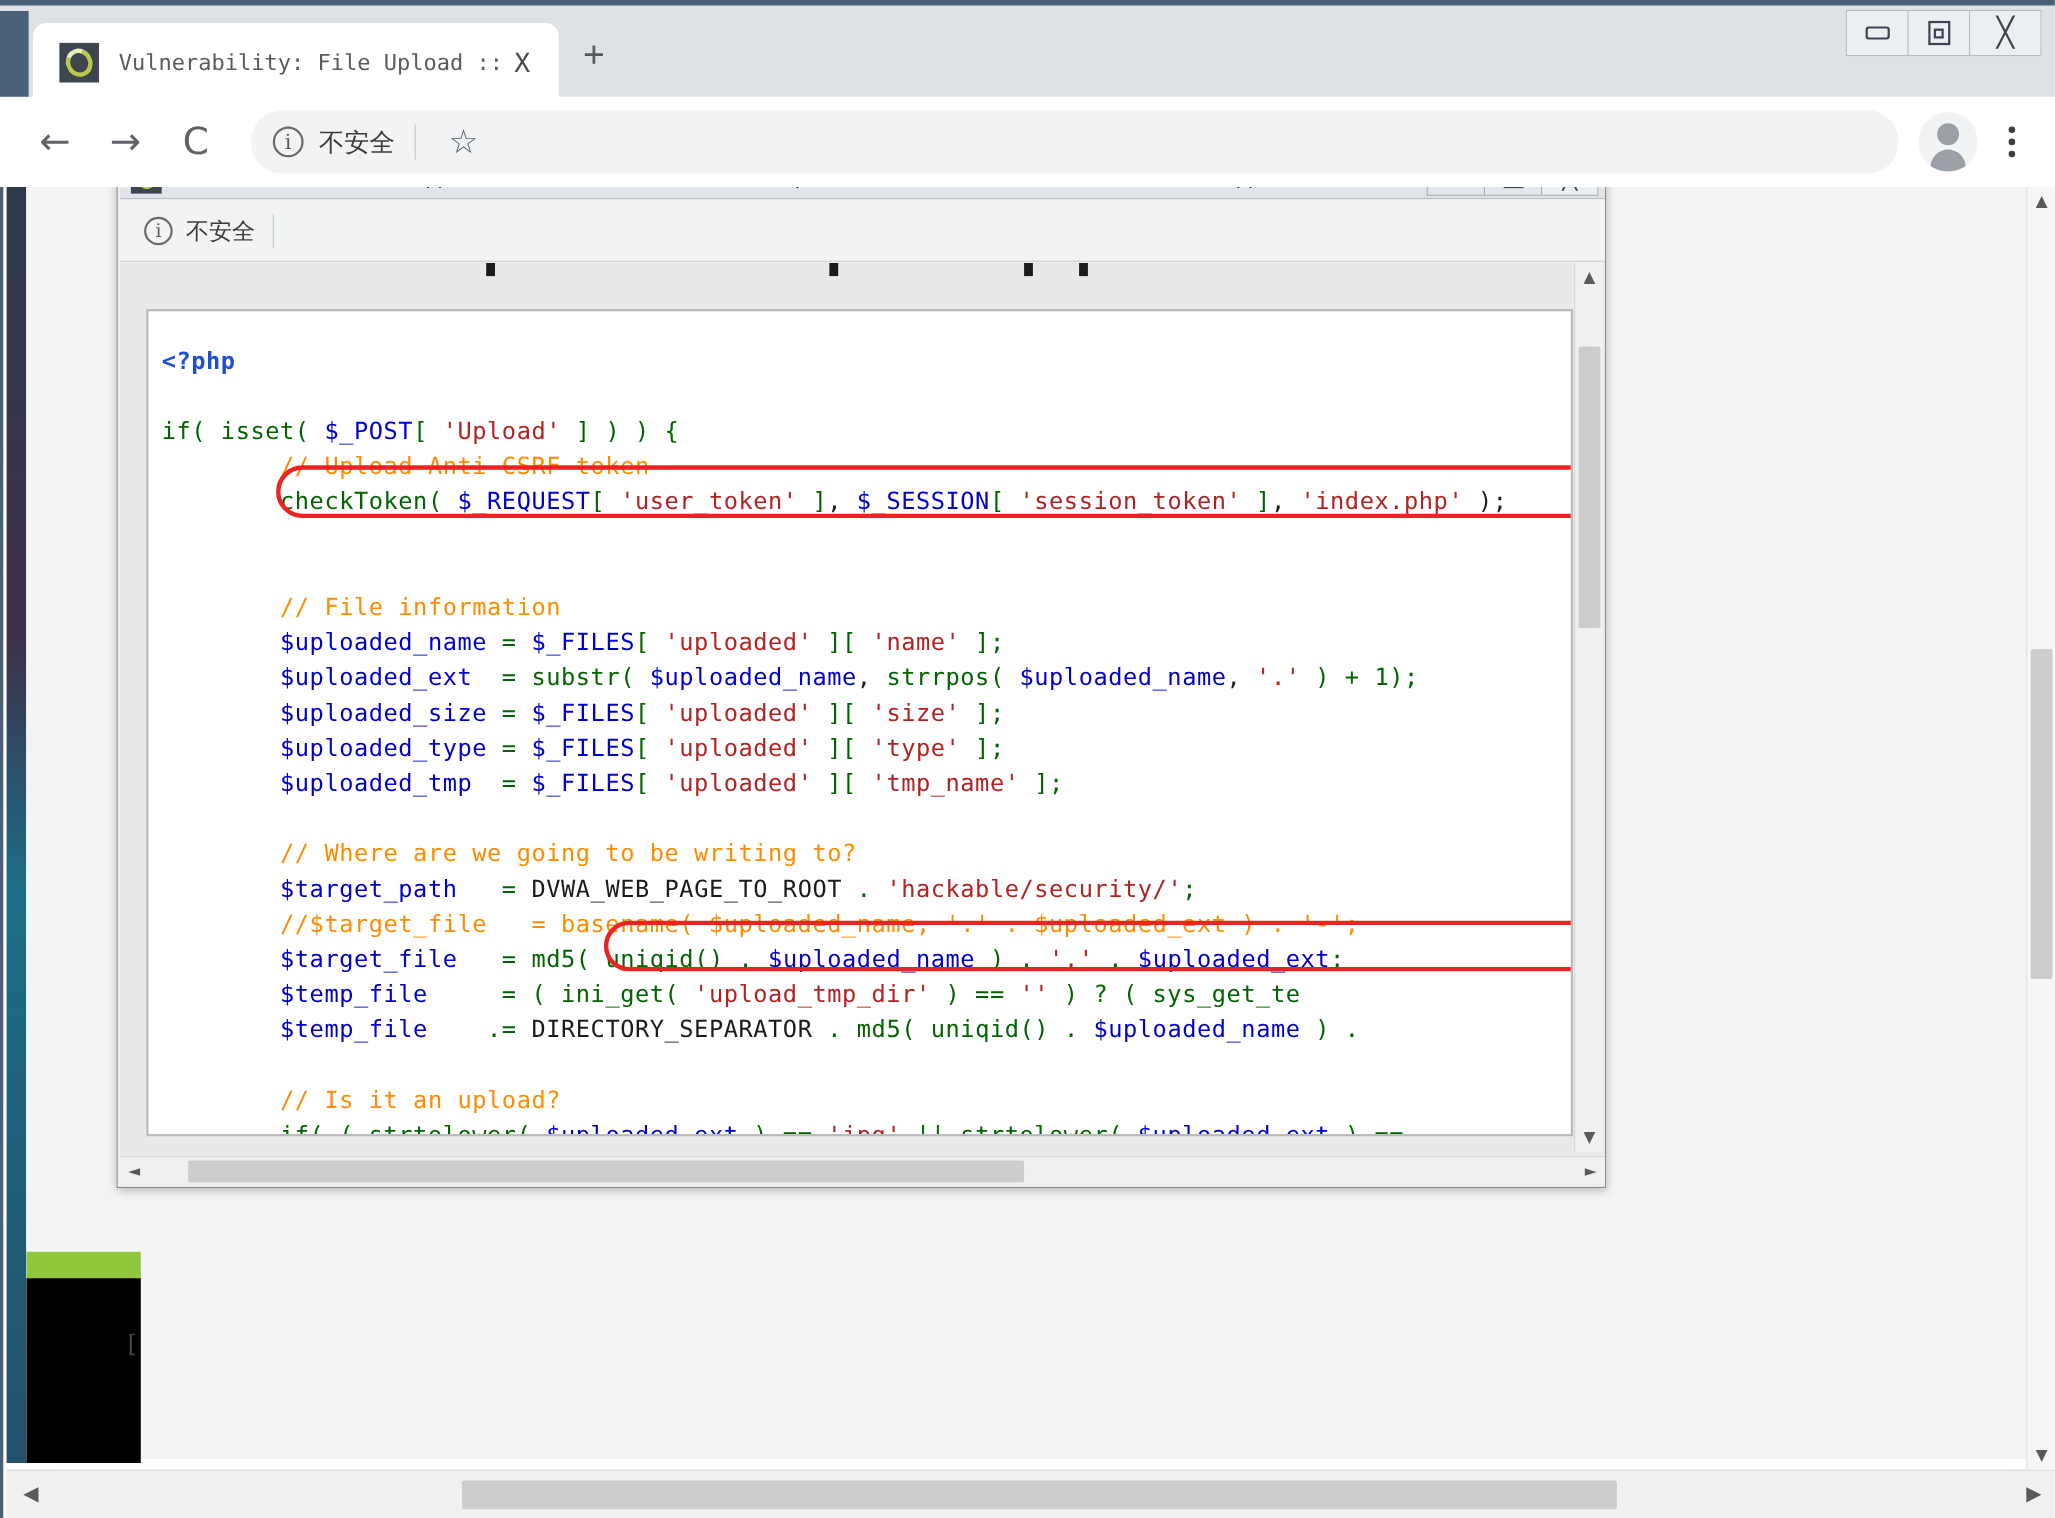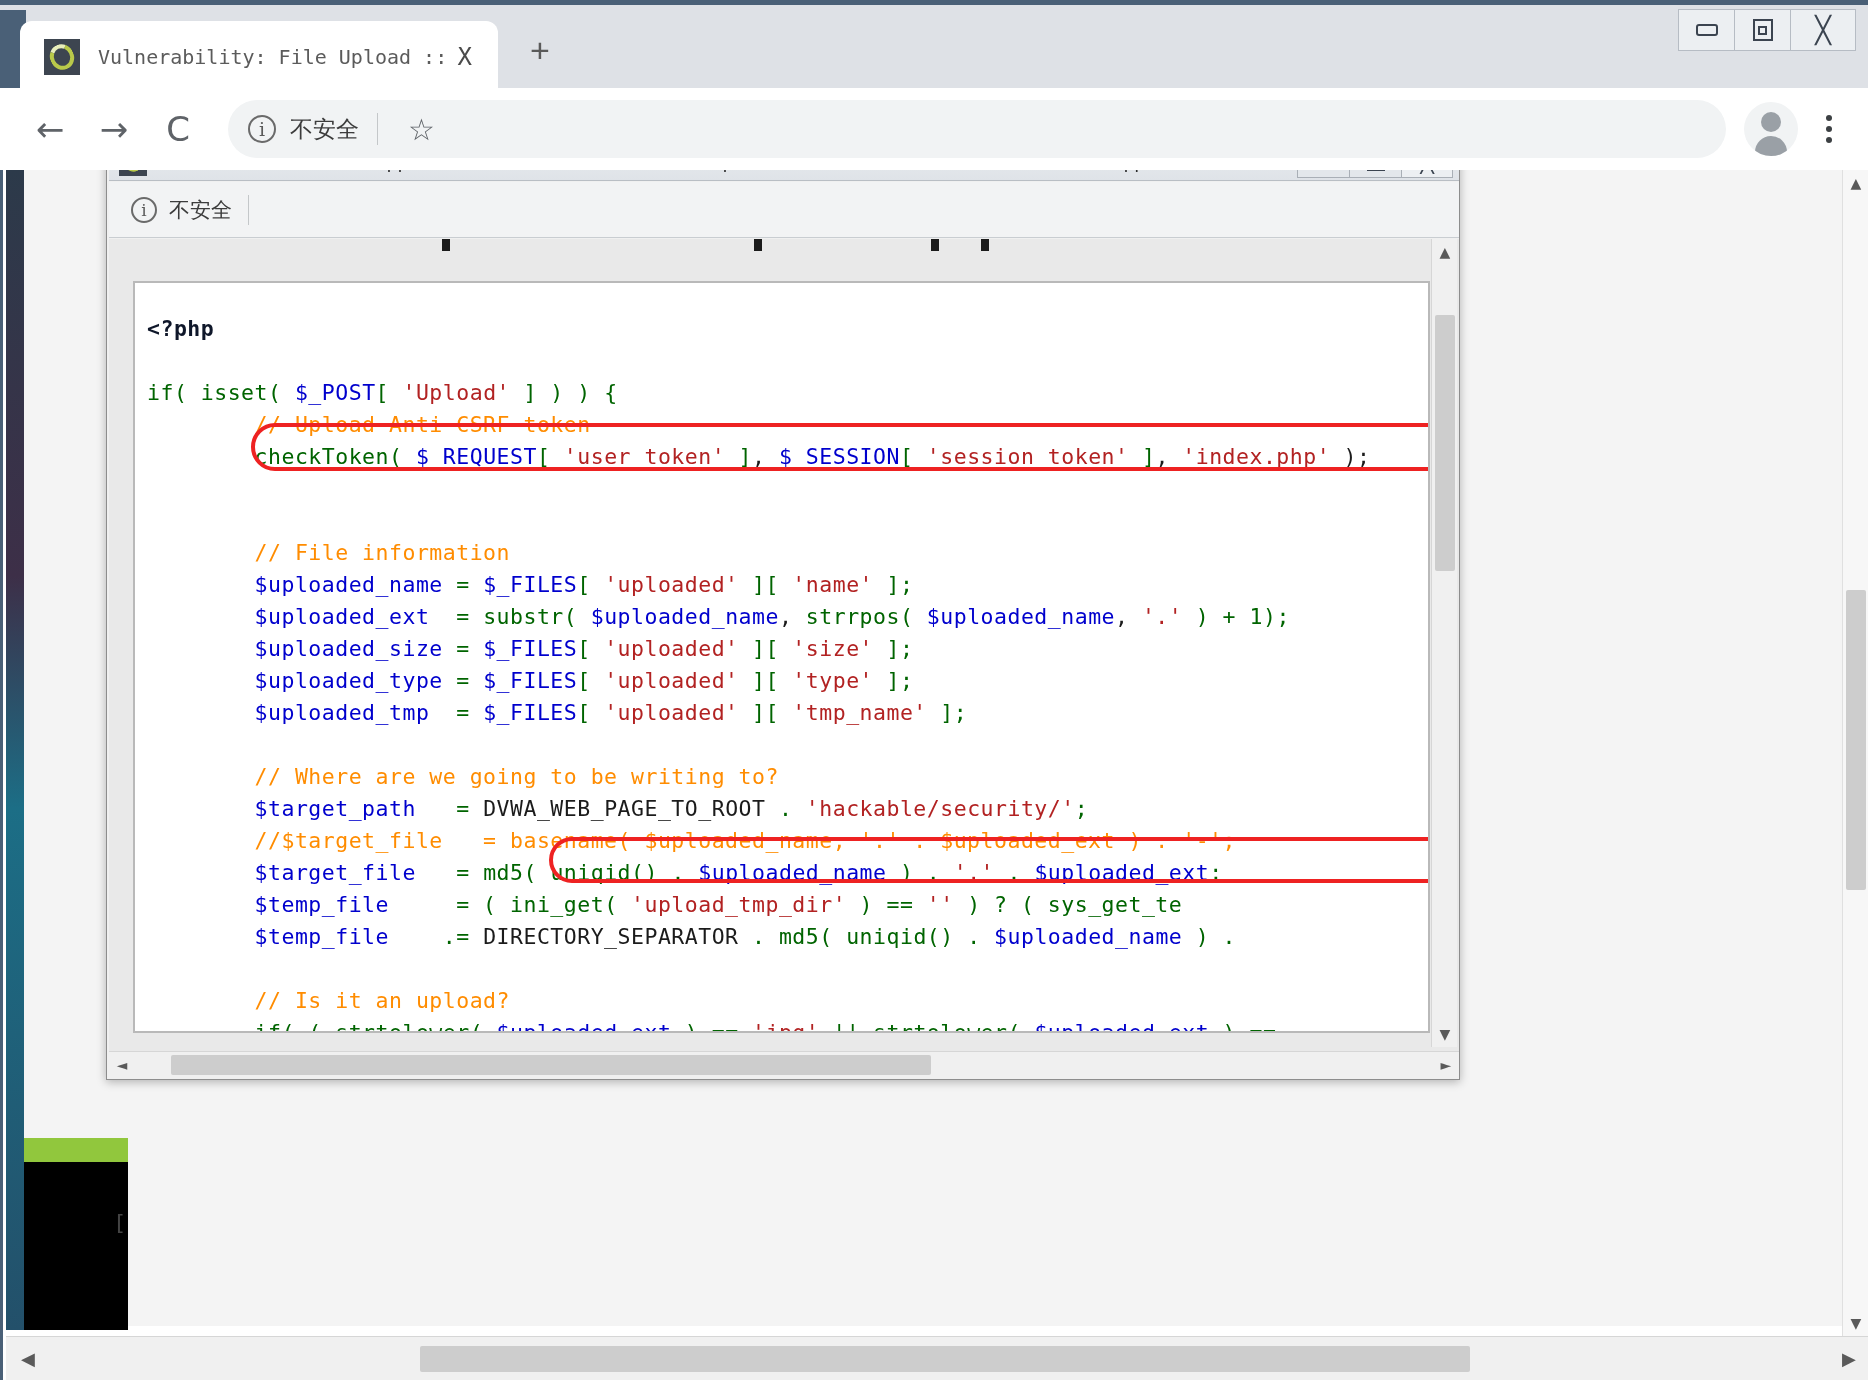--- a/index.html
+++ b/index.html
@@ -26,21 +26,21 @@
     width: 1868px; height: 88px;
     background: #dee1e6;
     border-top: 5px solid #4a6077;
   }
   #tab-left-edge {
     position: absolute; left: 0; top: 5px; width: 26px; height: 83px;
     background: #4a6077;
   }
   #tab-active {
     position: absolute;
-    left: 20px; top: 16px;
+    left: 30px; top: 16px;
     width: 478px; height: 72px;
     background: #ffffff;
     border-radius: 12px 12px 0 0;
     display: flex; align-items: center;
   }
   #tab-favicon {
     width: 36px; height: 36px;
     margin-left: 24px;
     background: #3d4550;
     display: flex; align-items: center; justify-content: center;
@@ -305,21 +305,21 @@
   }
   #code-text {
     position: absolute; left: 12px; top: 8px;
     font-family: "DejaVu Sans Mono", monospace;
     font-size: 21.5px;
     line-height: 32px;
     white-space: pre;
     color: #1b1b1b;
     letter-spacing: 0.5px;
   }
-  .k-php   { color: #0f172a; font-weight: bold;}
+  .k-php   { color: #1d4ed8; font-weight: bold;}
   .k-kw    { color: #006400; }
   .k-var   { color: #0000cd; }
   .k-str   { color: #b22222; }
   .k-cmt   { color: #ff8c00; }
   .k-op    { color: #006400; }
   .k-num   { color: #006400; }
   .k-plain { color: #1b1b1b; }
 
   
   .redbox {

